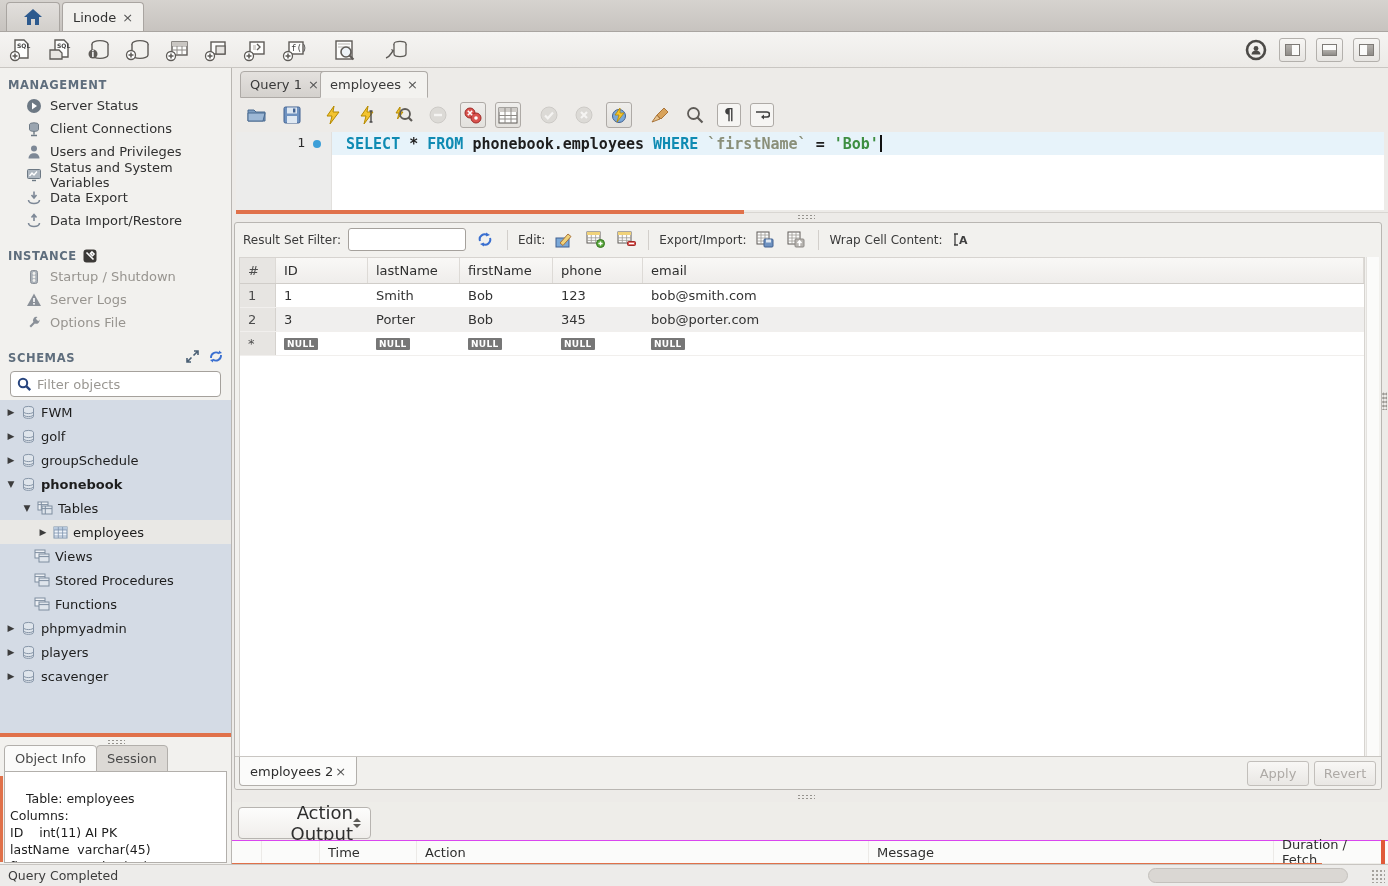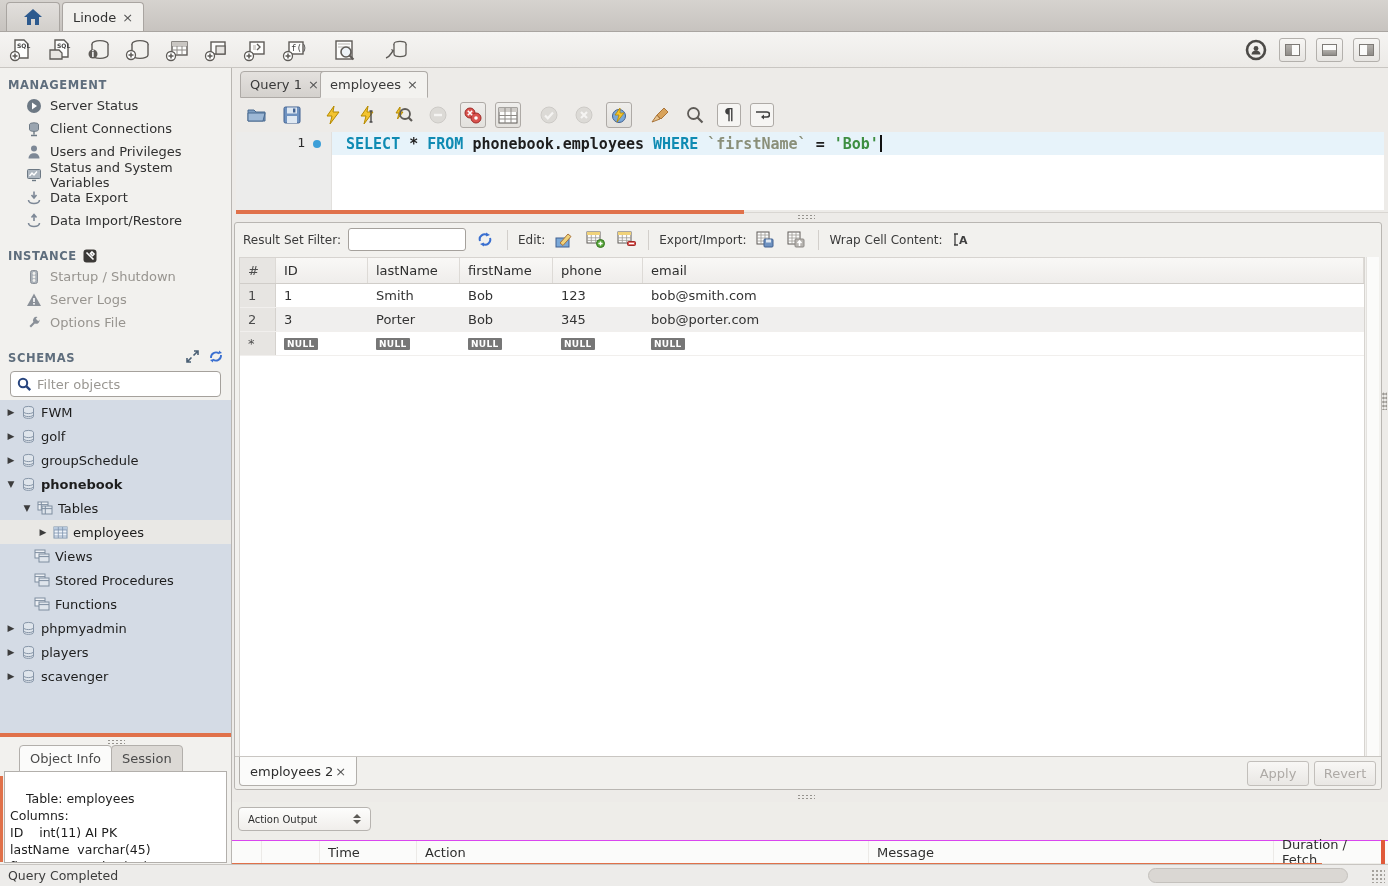--- a/index.html
+++ b/index.html
@@ -69,21 +69,21 @@
   .ind0 { padding-left:6px; } .ind1 { padding-left:22px; } .ind2 { padding-left:38px; }
   .bold { font-weight:bold; }
 
   .side-splitter { position:absolute; left:0; right:0; bottom:127px; height:4px; background:#e0714a; }
   .grip { width:18px; height:5px;
     background-image:radial-gradient(#96938e 1px, transparent 1.2px); background-size:4px 3px; }
   .side-grip { position:absolute; bottom:120px; left:107px; }
 
   .oi-tabs { position:absolute; bottom:92px; left:4px; display:flex; }
   .oi-tab { height:27px; display:flex; align-items:center; padding:0 10px; font-size:13px;
-    border:1px solid #b2afab; border-radius:4px 4px 0 0; background:#dcd9d5; color:#4a4a4a;margin-left:15px; }
+    border:1px solid #b2afab; border-radius:4px 4px 0 0; background:#dcd9d5; color:#4a4a4a; }
   .oi-tab.active { background:#fbfbfa; position:relative; z-index:2; }
   .oi-tab + .oi-tab { margin-left:-1px; }
   .oi-panel { position:absolute; left:4px; right:4px; bottom:1px; top:auto; height:92px;
     background:#fff; border:1px solid #b2afab; font-size:12.5px; line-height:17px;
     padding:1px 5px; white-space:pre-wrap; overflow:hidden; color:#1d1d1d; }
   .oi-accent { position:absolute; left:0; bottom:2px; height:86px; width:3px; background:#e0714a; }
 
   
   .content { position:absolute; top:68px; left:232px; right:0; bottom:22px; }
 
@@ -152,22 +152,22 @@
     padding:0 10px; font-size:13px; color:#2e2e2e; }
   .rs-actions { position:absolute; right:5px; top:4px; display:flex; gap:5px; }
   .btn { height:25px; min-width:62px; padding:0 0; font-size:13px; border:1px solid #c2bfbb;
     border-radius:3px; background:linear-gradient(#f8f7f5,#e9e7e4); color:#aeaaa6;
     display:flex; align-items:center; justify-content:center; }
 
   .mid-grip { position:absolute; top:726px; left:565px; }
 
   
   .action-output { position:absolute; top:734px; left:0; right:0; bottom:0; background:#eeede9; }
-  .ao-select { position:absolute; top:5px; left:6px; width:133px; height:24px; background:linear-gradient(#fdfdfc,#f0eeeb);
-    border:1px solid #b7b4b0; border-radius:4px; display:flex; align-items:center; padding:0 9px; font-size:10px; color:#2e2e2e; }
+  .ao-select { position:absolute; top:5px; left:6px; width:133px; height:32px; background:linear-gradient(#fdfdfc,#f0eeeb);
+    border:1px solid #b7b4b0; border-radius:4px; display:flex; align-items:center; padding:0 9px; font-size:18px; color:#2e2e2e;text-align:right; }
   .spinner { margin-left:auto; display:flex; flex-direction:column; gap:2px; align-items:center; }
   .spinner i { width:0; height:0; border-left:4px solid transparent; border-right:4px solid transparent; }
   .spin-up { border-bottom:4px solid #5c5a56; }
   .spin-down { border-top:4px solid #5c5a56; }
   .ao-header { position:absolute; top:38px; left:0; right:0; height:23px; background:#fbfbfa;
     border-top:1px solid #d946ef; display:flex; font-size:13px; color:#2e2e2e; align-items:center; }
   .ao-col { padding:0 8px; border-right:1px solid #eceae7; height:100%; display:flex; align-items:center; }
   .ao-c0 { width:30px; flex:none; } .ao-c1 { width:58px; flex:none; } .ao-c2 { width:97px; flex:none; }
   .ao-c3 { width:452px; flex:none; } .ao-c4 { width:405px; flex:none; } .ao-c5 { flex:1; border-right:none; }
   .ao-orange { position:absolute; top:61px; left:0; width:1090px; height:4px; background:#e0714a; }

